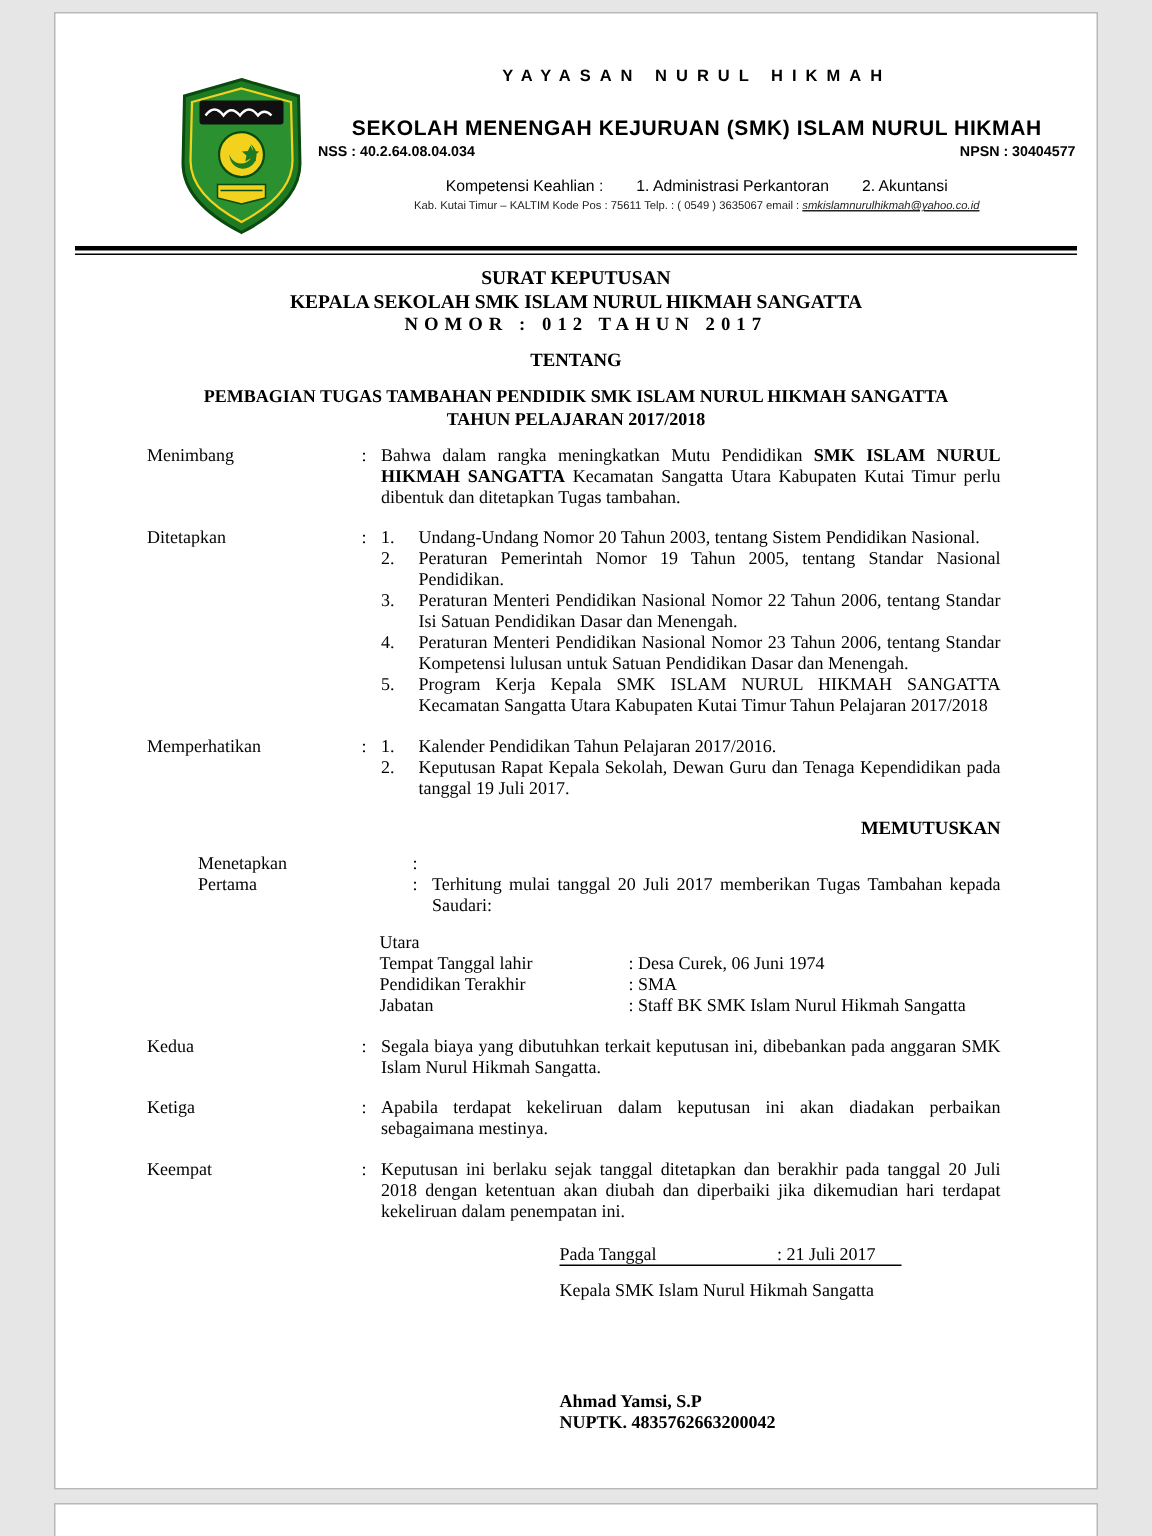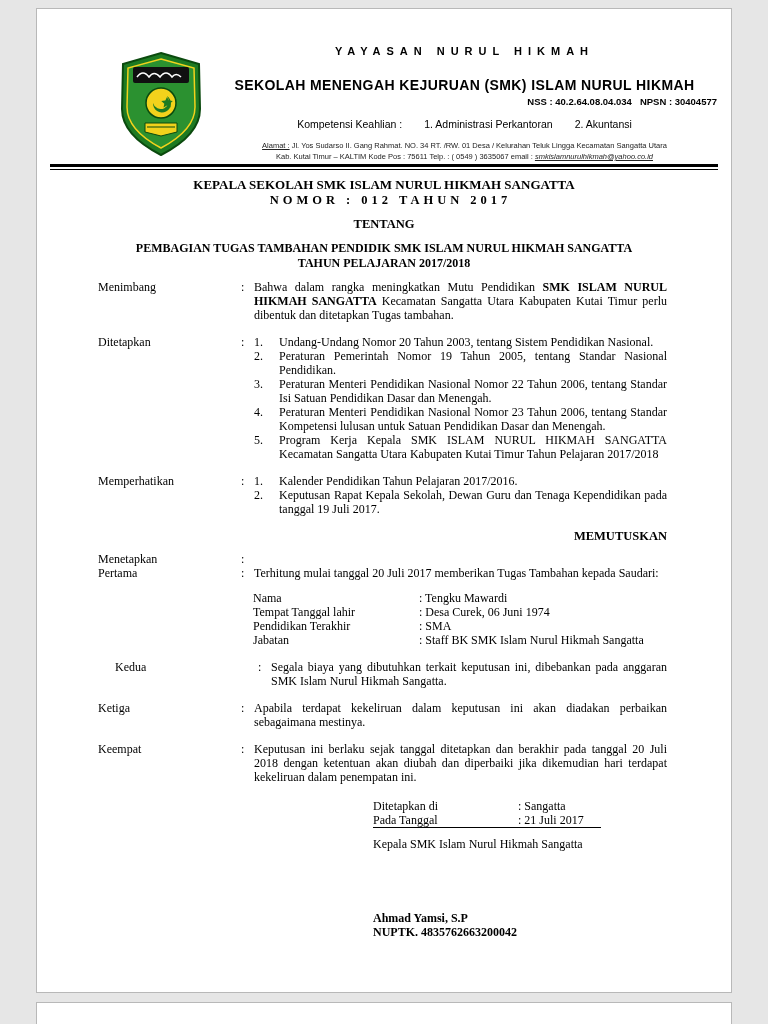--- a/index.html
+++ b/index.html
@@ -7,40 +7,40 @@
   body { background:#e6e6e6; font-family:"Liberation Serif", serif; color:#000; position:relative; }
   .page { position:absolute; left:36px; top:8px; width:696px; height:985px; background:#fff; border:1px solid #b8b8b8; overflow:hidden; }
   .page2 { position:absolute; left:36px; top:1002px; width:696px; height:30px; background:#fff; border:1px solid #b8b8b8; }
 
   
   .letterhead { position:relative; height:152px; font-family:"Liberation Sans", sans-serif; }
   .logo { position:absolute; left:82px; top:42px; width:84px; height:106px; }
   .head-text { margin-left:175px; width:505px; text-align:center; }
   .foundation { padding-top:36px; font-size:11px; font-weight:bold; letter-spacing:6px; }
   .school-name { margin-top:20px; font-size:14px; font-weight:bold; letter-spacing:0.4px; }
-  .nss-line { margin-top:3px; font-size:9.5px; font-weight:bold; display:flex; justify-content:flex-end; gap:8px; }
+  .nss-line { margin-top:3px; font-size:9.5px; font-weight:bold; display:flex; justify-content:space-between; gap:8px; }
   .komp-line { margin-top:11px; font-size:10.5px; display:flex; justify-content:center; gap:22px; }
   .addr1 { margin-top:11px; font-size:7.5px; color:#222; }
   .addr1 .u { text-decoration:underline; }
   .addr2 { margin-top:2px; font-size:7.5px; color:#222; }
   .addr2 .email { text-decoration:underline; font-style:italic; }
   .rule { margin:3px 13px 0 13px; border-top:3px solid #000; border-bottom:1px solid #000; height:6px; }
 
   
   .title-block { text-align:center; margin-top:7px; font-weight:bold; }
   .t1 { font-size:13px; }
   .t2 { font-size:13px; }
   .t3 { font-size:12.5px; letter-spacing:4px;padding-left:13px; }
   .tentang { font-size:12.5px; margin-top:9px; }
   .subject { font-size:12px; margin-top:9px; line-height:15px; }
 
   
   .body { margin:9px 64px 0 61px; font-size:12px; line-height:14px; }
   .row { display:grid; grid-template-columns:143px 13px 1fr; margin-bottom:13px; }
-  .row.tight { margin-bottom:0; }
+  .row.tight { margin-bottom:0;margin-left:34px; }
   .content { text-align:justify; }
   .li { display:grid; grid-template-columns:25px 1fr; }
   .litext { text-align:justify; }
 
   .memutuskan { text-align:right; font-weight:bold; font-size:12.5px; margin:7px 0 9px 0; }
 
   .identity { margin:11px 0 0 155px; width:410px; }
   .id-row { display:grid; grid-template-columns:166px 1fr; }
   .id-val { max-width:225px; }
 
@@ -73,31 +73,29 @@
       <div class="school-name">SEKOLAH MENENGAH KEJURUAN (SMK) ISLAM NURUL HIKMAH</div>
       <div class="nss-line">
         <span>NSS : 40.2.64.08.04.034</span>
         <span>NPSN : 30404577</span>
       </div>
       <div class="komp-line">
         <span>Kompetensi Keahlian :</span>
         <span>1. Administrasi Perkantoran</span>
         <span>2. Akuntansi</span>
       </div>
-      <div class="addr1">
-        <span class="u">Alamat :</span><span> Jl. Yos Sudarso II. Gang Rahmat. NO. 34 RT. /RW. 01 Desa / Kelurahan Teluk Lingga Kecamatan Sangatta Utara</span>
-      </div>
       <div class="addr2">
         <span>Kab. Kutai Timur – KALTIM Kode Pos : 75611    Telp. : ( 0549 ) 3635067   email : </span><span class="email">smkislamnurulhikmah@yahoo.co.id</span>
       </div>
     </div>
   </div>
   <div class="rule"></div>
 
   <div class="title-block">
+    <div class="t1">SURAT KEPUTUSAN</div>
     <div class="t2">KEPALA SEKOLAH SMK ISLAM NURUL HIKMAH SANGATTA</div>
     <div class="t3">NOMOR : 012 TAHUN 2017</div>
     <div class="tentang">TENTANG</div>
     <div class="subject">
       <div>PEMBAGIAN TUGAS TAMBAHAN PENDIDIK SMK ISLAM NURUL HIKMAH SANGATTA</div>
       <div>TAHUN PELAJARAN 2017/2018</div>
     </div>
   </div>
 
   <div class="body">
@@ -161,60 +159,55 @@
     </div>
 
     <div class="row tight">
       <div>Pertama</div>
       <div>:</div>
       <div class="content">Terhitung mulai tanggal 20 Juli 2017 memberikan Tugas Tambahan kepada Saudari:</div>
     </div>
 
     <div class="identity">
       <div class="id-row">
-        <span>Nama</span>
-        <span class="id-val">: Tengku Mawardi</span>
+        <span>Utara</span>
       </div>
       <div class="id-row">
         <span>Tempat Tanggal lahir</span>
         <span class="id-val">: Desa Curek, 06 Juni 1974</span>
       </div>
       <div class="id-row">
         <span>Pendidikan Terakhir</span>
         <span class="id-val">: SMA</span>
       </div>
       <div class="id-row">
         <span>Jabatan</span>
         <span class="id-val">: Staff BK SMK Islam Nurul Hikmah Sangatta</span>
       </div>
     </div>
 
-    <div class="row" style="margin-top:13px;margin-left:17px;">
+    <div class="row" style="margin-top:13px;">
       <div>Kedua</div>
       <div>:</div>
       <div class="content">Segala biaya yang dibutuhkan terkait keputusan ini, dibebankan pada anggaran SMK Islam Nurul Hikmah Sangatta.</div>
     </div>
 
     <div class="row">
       <div>Ketiga</div>
       <div>:</div>
       <div class="content">Apabila terdapat kekeliruan dalam keputusan ini akan diadakan perbaikan sebagaimana mestinya.</div>
     </div>
 
     <div class="row">
       <div>Keempat</div>
       <div>:</div>
       <div class="content">Keputusan ini berlaku sejak tanggal ditetapkan dan berakhir pada tanggal 20 Juli 2018 dengan ketentuan akan diubah dan diperbaiki jika dikemudian hari terdapat kekeliruan dalam penempatan ini.</div>
     </div>
 
     <div class="closing">
-      <div class="close-row">
-        <span>Ditetapkan di</span>
-        <span>: Sangatta</span>
-      </div>
       <div class="close-row underlined">
         <span>Pada Tanggal</span>
         <span>: 21 Juli 2017</span>
       </div>
       <div class="kepala">Kepala SMK Islam Nurul Hikmah Sangatta</div>
       <div class="sig-name">Ahmad Yamsi, S.P</div>
       <div class="sig-nuptk">NUPTK. 4835762663200042</div>
     </div>
 
   </div>

